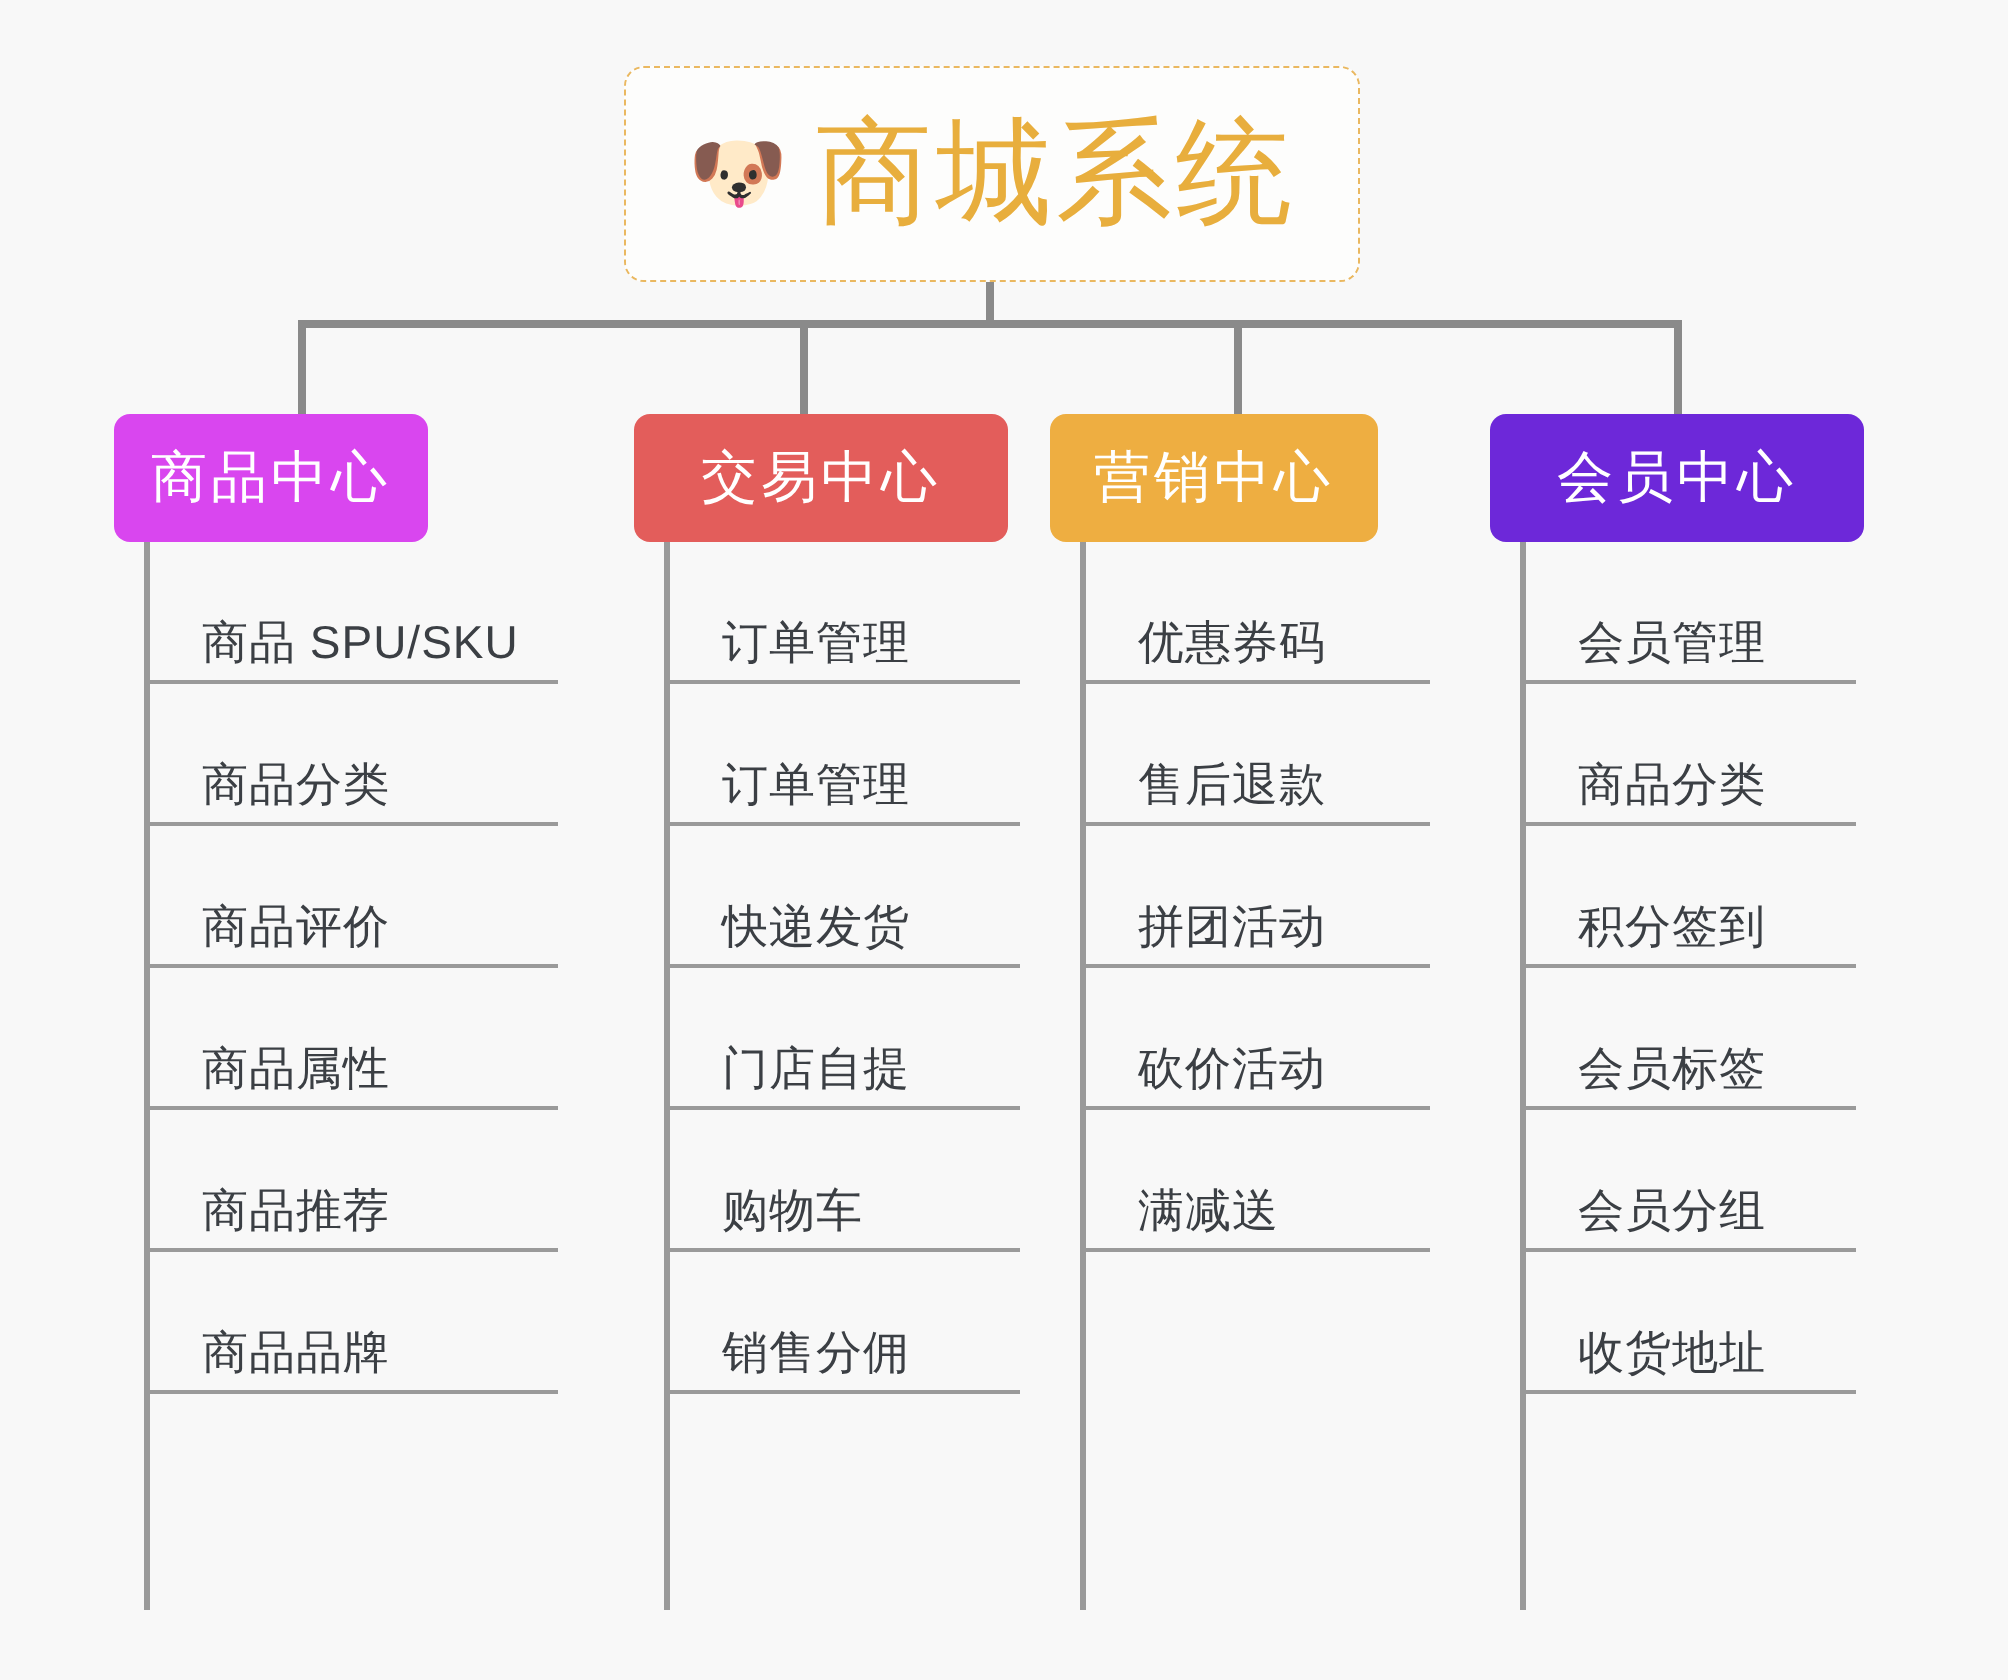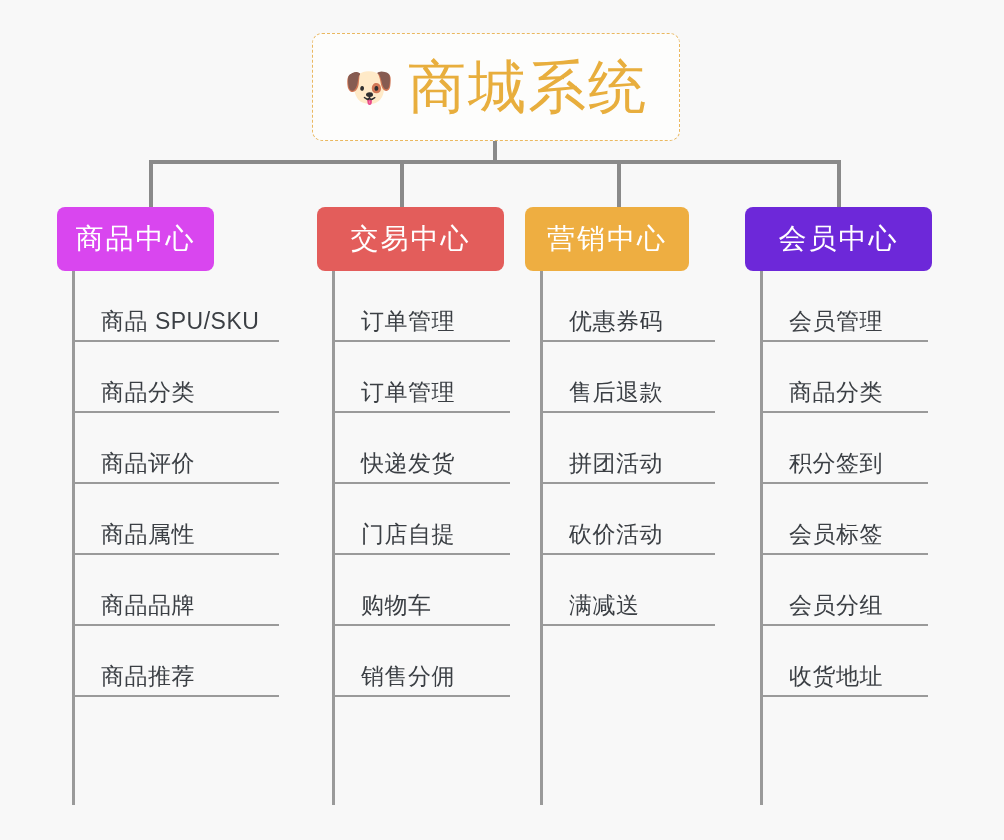--- a/index.html
+++ b/index.html
@@ -163,25 +163,25 @@
           </li>
           <li class="leaf">
             <span class="leaf-label">商品评价</span>
             <div class="leaf-underline" style="width: 207px;"></div>
           </li>
           <li class="leaf">
             <span class="leaf-label">商品属性</span>
             <div class="leaf-underline" style="width: 207px;"></div>
           </li>
           <li class="leaf">
+            <span class="leaf-label">商品推荐</span>
+            <div class="leaf-underline" style="width: 207px;"></div>
+          </li>
+          <li class="leaf">
             <span class="leaf-label">商品品牌</span>
-            <div class="leaf-underline" style="width: 207px;"></div>
-          </li>
-          <li class="leaf">
-            <span class="leaf-label">商品推荐</span>
             <div class="leaf-underline" style="width: 207px;"></div>
           </li>
         </ul>
       </div>
       <div class="branch" style="left: 317px; width: 187px;">
         <div class="branch-head" style="background: rgb(227, 93, 91); width: 187px;">交易中心</div>
         <div class="branch-trunk" style="height: 534px;"></div>
         <ul class="leaf-list">
           <li class="leaf">
             <span class="leaf-label">订单管理</span>

